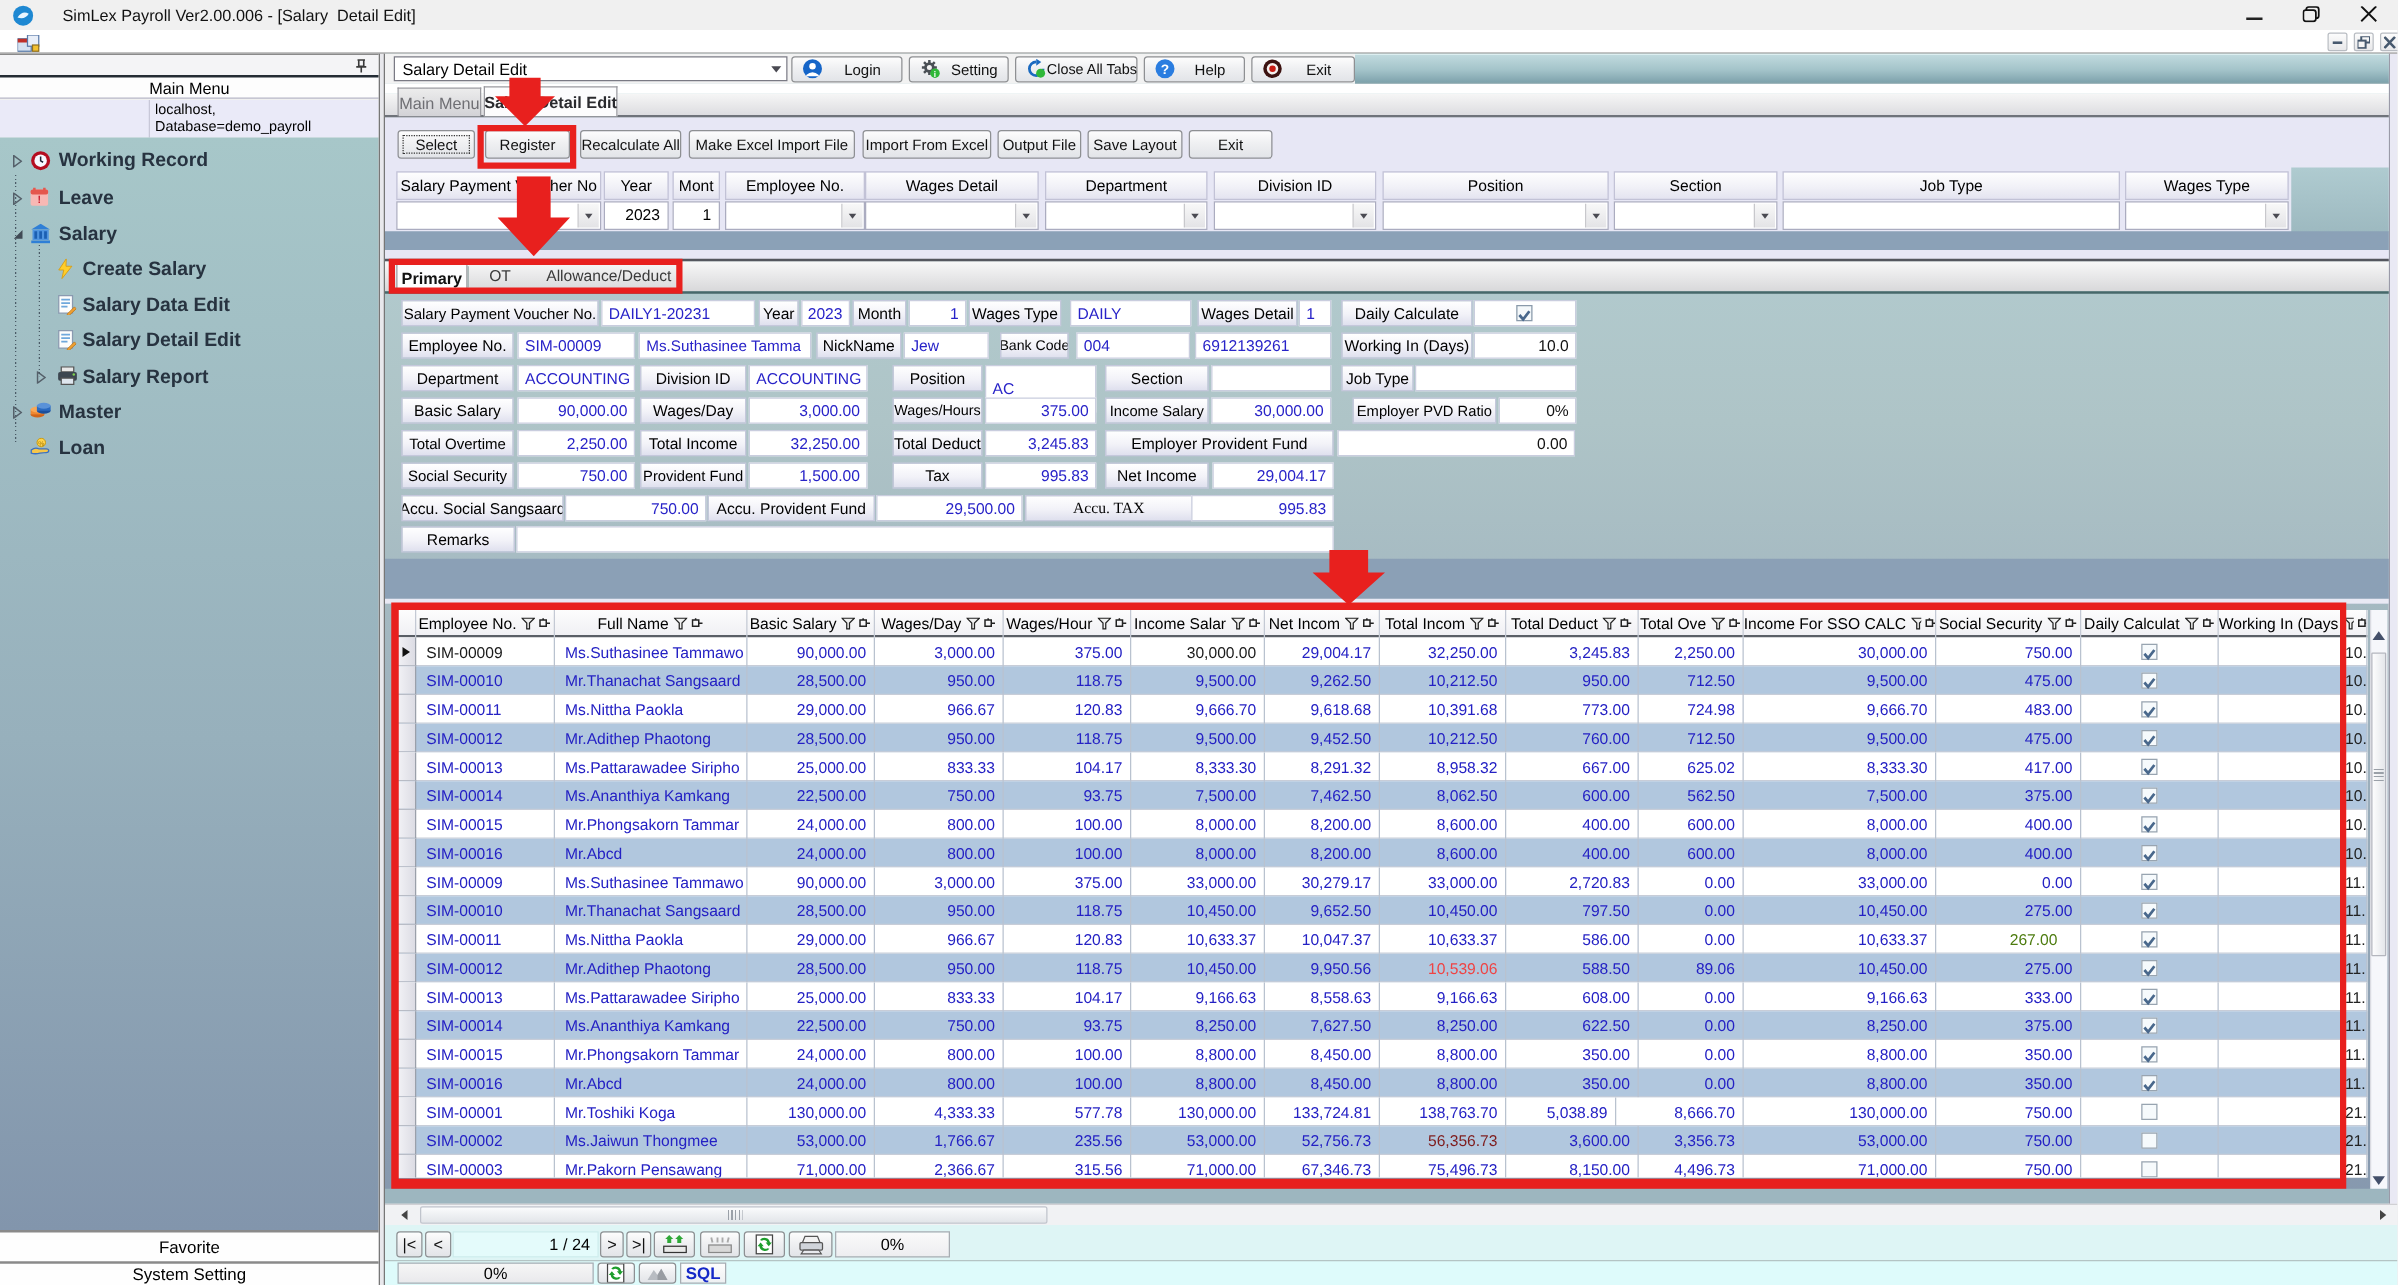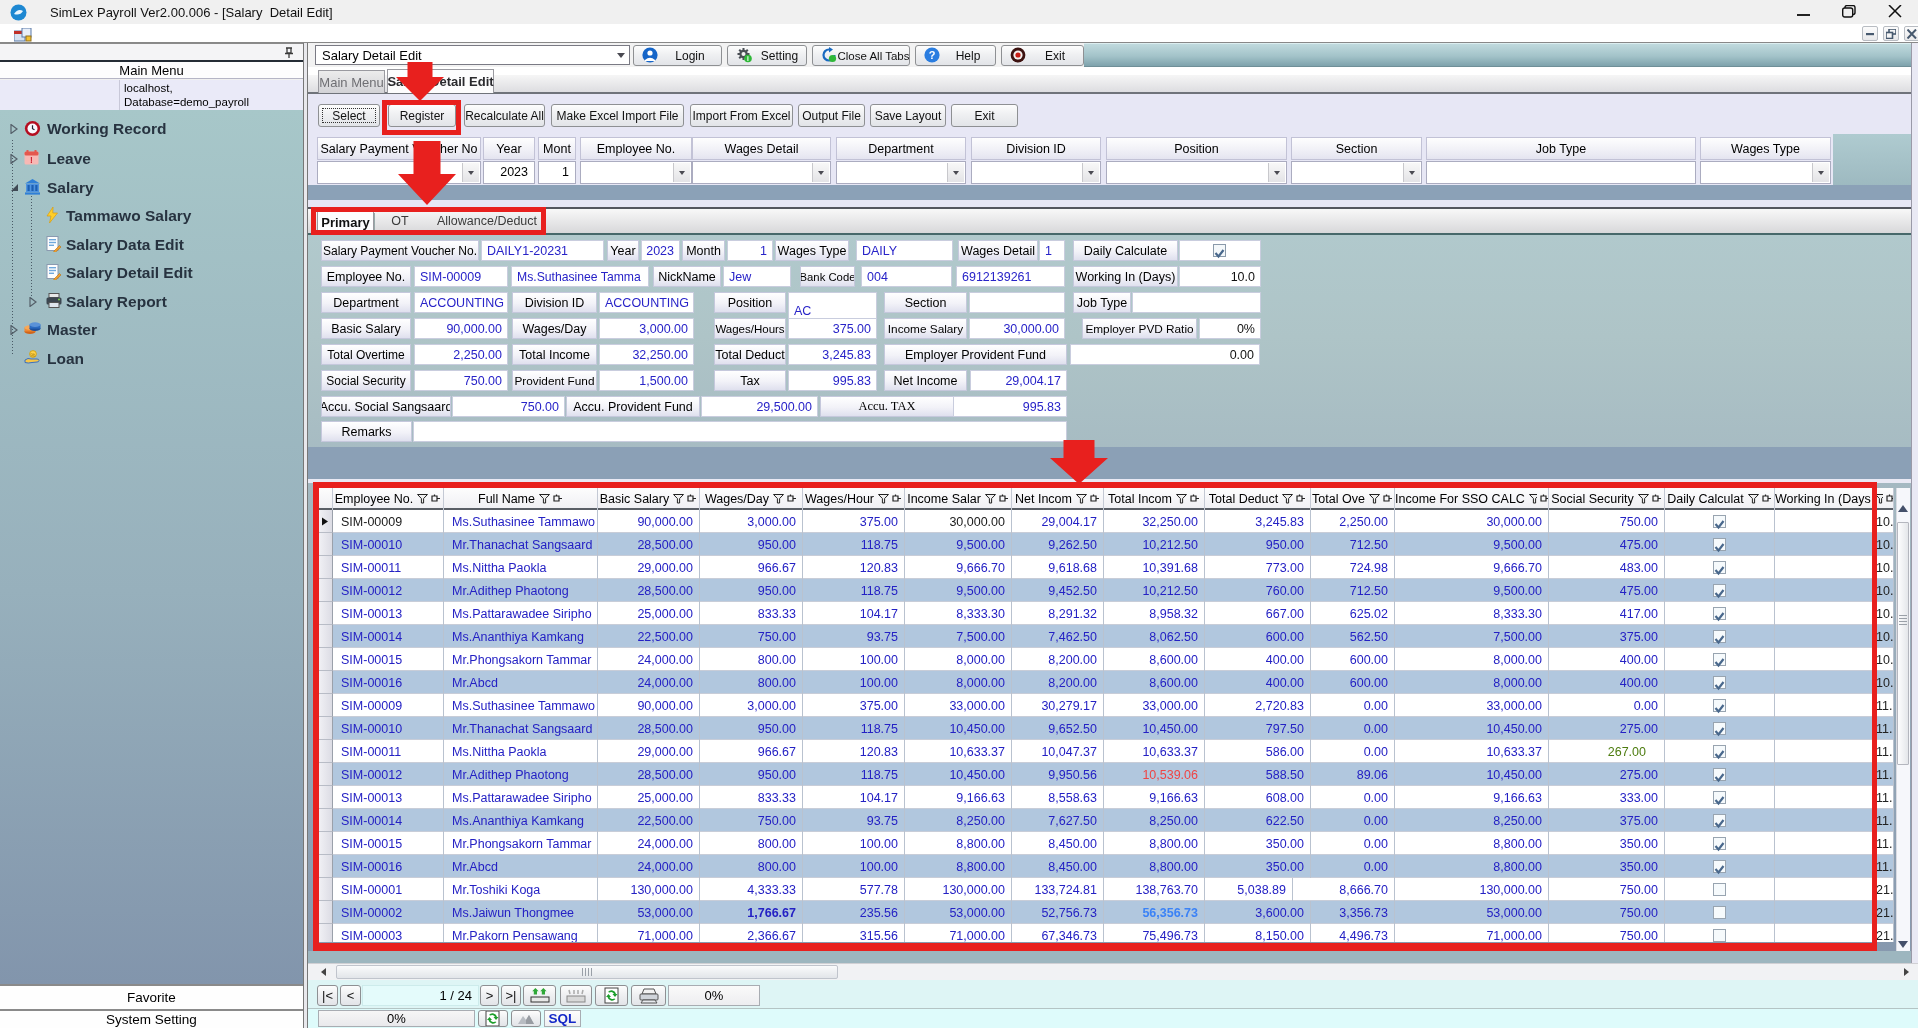--- a/index.html
+++ b/index.html
@@ -90,21 +90,21 @@
       <rect x="2" y="5" width="13" height="8" fill="#4f94e0"></rect>
       <rect x="3.5" y="6" width="2.2" height="6" fill="#1c5fb2"></rect>
       <rect x="7.4" y="6" width="2.2" height="6" fill="#1c5fb2"></rect>
       <rect x="11.3" y="6" width="2.2" height="6" fill="#1c5fb2"></rect>
       <rect x="1" y="13.4" width="15" height="2.2" fill="#2f7fd6"></rect>
     </svg></div>
 <div class="a" style="left:47px;top:179px;font-size:15.5px;font-weight:bold;color:#273340;">Salary</div>
 <div class="a" style="left:46px;top:207px"><svg width="13" height="16" viewBox="0 0 13 16">
       <path d="M7 0 L1 9 L5 9 L3.5 16 L11.5 6 L6.8 6 Z" fill="#ffce29" stroke="#d89c10" stroke-width="0.7"></path>
     </svg></div>
-<div class="a" style="left:66px;top:207px;font-size:15.5px;font-weight:bold;color:#273340;">Tammawo Salary</div>
+<div class="a" style="left:66px;top:207px;font-size:15.5px;font-weight:bold;color:#273340;">Create Salary</div>
 <div class="a" style="left:46px;top:236px"><svg width="15" height="16" viewBox="0 0 15 16">
       <rect x="1" y="0.5" width="11" height="14" fill="#fdfdfd" stroke="#8a9ab0"></rect>
       <rect x="3" y="3" width="7" height="1.4" fill="#6fa8dc"></rect>
       <rect x="3" y="5.8" width="7" height="1.4" fill="#6fa8dc"></rect>
       <rect x="3" y="8.6" width="5" height="1.4" fill="#6fa8dc"></rect>
       <path d="M8 15 L13.5 9.5 L15 11 L9.5 16.2 L7.5 16.6 Z" fill="#f0a030" stroke="#b87010" stroke-width="0.6"></path>
     </svg></div>
 <div class="a" style="left:66px;top:236px;font-size:15.5px;font-weight:bold;color:#273340;">Salary Data Edit</div>
 <div class="a" style="left:46px;top:264px"><svg width="15" height="16" viewBox="0 0 15 16">
       <rect x="1" y="0.5" width="11" height="14" fill="#fdfdfd" stroke="#8a9ab0"></rect>
@@ -760,25 +760,25 @@
 <div style="position:absolute;left:1231px;top:390px;width:116px;height:23px;border-right:1px solid #b9c2cf;font-size:12.5px;color:#2421c4;display:flex;align-items:center;justify-content:flex-end;padding-right:6px;white-space:nowrap;overflow:hidden;">750.00</div>
 <div style="position:absolute;left:1347px;top:390px;width:110px;height:23px;border-right:1px solid #b9c2cf;">
       <div style="position:absolute;left:48px;top:5px;width:13px;height:13px;background:#f6fafc;border:1px solid #98a4b0;"></div>
     </div>
 <div style="position:absolute;left:1457px;top:390px;width:119px;height:23px;border-right:1px solid #b9c2cf;font-size:12.5px;color:#222;display:flex;align-items:center;justify-content:flex-start;padding-left:101px;white-space:nowrap;overflow:hidden;">21.</div>
 <div style="position:absolute;left:0;top:413px;width:1576px;height:23px;background:#b1c7de;border-bottom:1px solid #c8cdd8;"></div>
 <div style="position:absolute;left:0;top:413px;width:15px;height:23px;background:linear-gradient(90deg,#f2f2f6,#dcdce4);border-right:1px solid #9aa0aa;border-bottom:1px solid #b8bcc6;"></div>
 <div style="position:absolute;left:15px;top:413px;width:111px;height:23px;border-right:1px solid #b9c2cf;font-size:12.5px;color:#2421c4;display:flex;align-items:center;justify-content:flex-start;padding-left:8px;white-space:nowrap;overflow:hidden;">SIM-00002</div>
 <div style="position:absolute;left:126px;top:413px;width:154px;height:23px;border-right:1px solid #b9c2cf;font-size:12.5px;color:#2421c4;display:flex;align-items:center;justify-content:flex-start;padding-left:8px;white-space:nowrap;overflow:hidden;">Ms.Jaiwun Thongmee</div>
 <div style="position:absolute;left:280px;top:413px;width:102px;height:23px;border-right:1px solid #b9c2cf;font-size:12.5px;color:#2421c4;display:flex;align-items:center;justify-content:flex-end;padding-right:6px;white-space:nowrap;overflow:hidden;">53,000.00</div>
-<div style="position:absolute;left:382px;top:413px;width:103px;height:23px;border-right:1px solid #b9c2cf;font-size:12.5px;color:#2421c4;display:flex;align-items:center;justify-content:flex-end;padding-right:6px;white-space:nowrap;overflow:hidden;font-weight:bold;">1,766.67</div>
+<div style="position:absolute;left:382px;top:413px;width:103px;height:23px;border-right:1px solid #b9c2cf;font-size:12.5px;color:#2421c4;display:flex;align-items:center;justify-content:flex-end;padding-right:6px;white-space:nowrap;overflow:hidden;">1,766.67</div>
 <div style="position:absolute;left:485px;top:413px;width:102px;height:23px;border-right:1px solid #b9c2cf;font-size:12.5px;color:#2421c4;display:flex;align-items:center;justify-content:flex-end;padding-right:6px;white-space:nowrap;overflow:hidden;">235.56</div>
 <div style="position:absolute;left:587px;top:413px;width:107px;height:23px;border-right:1px solid #b9c2cf;font-size:12.5px;color:#2421c4;display:flex;align-items:center;justify-content:flex-end;padding-right:6px;white-space:nowrap;overflow:hidden;">53,000.00</div>
 <div style="position:absolute;left:694px;top:413px;width:92px;height:23px;border-right:1px solid #b9c2cf;font-size:12.5px;color:#2421c4;display:flex;align-items:center;justify-content:flex-end;padding-right:6px;white-space:nowrap;overflow:hidden;">52,756.73</div>
-<div style="position:absolute;left:786px;top:413px;width:101px;height:24px;border-right:1px solid #b9c2cf;font-size:12.5px;color:#3b82f6;display:flex;align-items:center;justify-content:flex-end;padding-right:6px;white-space:nowrap;overflow:hidden;font-weight:bold;">56,356.73</div>
+<div style="position:absolute;left:786px;top:413px;width:101px;height:24px;border-right:1px solid #b9c2cf;font-size:12.5px;color:#7f1d1d;display:flex;align-items:center;justify-content:flex-end;padding-right:6px;white-space:nowrap;overflow:hidden;">56,356.73</div>
 <div style="position:absolute;left:887px;top:413px;width:106px;height:23px;border-right:1px solid #b9c2cf;font-size:12.5px;color:#2421c4;display:flex;align-items:center;justify-content:flex-end;padding-right:6px;white-space:nowrap;overflow:hidden;">3,600.00</div>
 <div style="position:absolute;left:993px;top:413px;width:84px;height:23px;border-right:1px solid #b9c2cf;font-size:12.5px;color:#2421c4;display:flex;align-items:center;justify-content:flex-end;padding-right:6px;white-space:nowrap;overflow:hidden;">3,356.73</div>
 <div style="position:absolute;left:1077px;top:413px;width:154px;height:23px;border-right:1px solid #b9c2cf;font-size:12.5px;color:#2421c4;display:flex;align-items:center;justify-content:flex-end;padding-right:6px;white-space:nowrap;overflow:hidden;">53,000.00</div>
 <div style="position:absolute;left:1231px;top:413px;width:116px;height:23px;border-right:1px solid #b9c2cf;font-size:12.5px;color:#2421c4;display:flex;align-items:center;justify-content:flex-end;padding-right:6px;white-space:nowrap;overflow:hidden;">750.00</div>
 <div style="position:absolute;left:1347px;top:413px;width:110px;height:23px;border-right:1px solid #b9c2cf;">
       <div style="position:absolute;left:48px;top:5px;width:13px;height:13px;background:#f6fafc;border:1px solid #98a4b0;"></div>
     </div>
 <div style="position:absolute;left:1457px;top:413px;width:119px;height:23px;border-right:1px solid #b9c2cf;font-size:12.5px;color:#222;display:flex;align-items:center;justify-content:flex-start;padding-left:101px;white-space:nowrap;overflow:hidden;">21.</div>
 <div style="position:absolute;left:0;top:436px;width:1576px;height:23px;background:#ffffff;border-bottom:1px solid #c8cdd8;"></div>
 <div style="position:absolute;left:0;top:436px;width:15px;height:23px;background:linear-gradient(90deg,#f2f2f6,#dcdce4);border-right:1px solid #9aa0aa;border-bottom:1px solid #b8bcc6;"></div>

